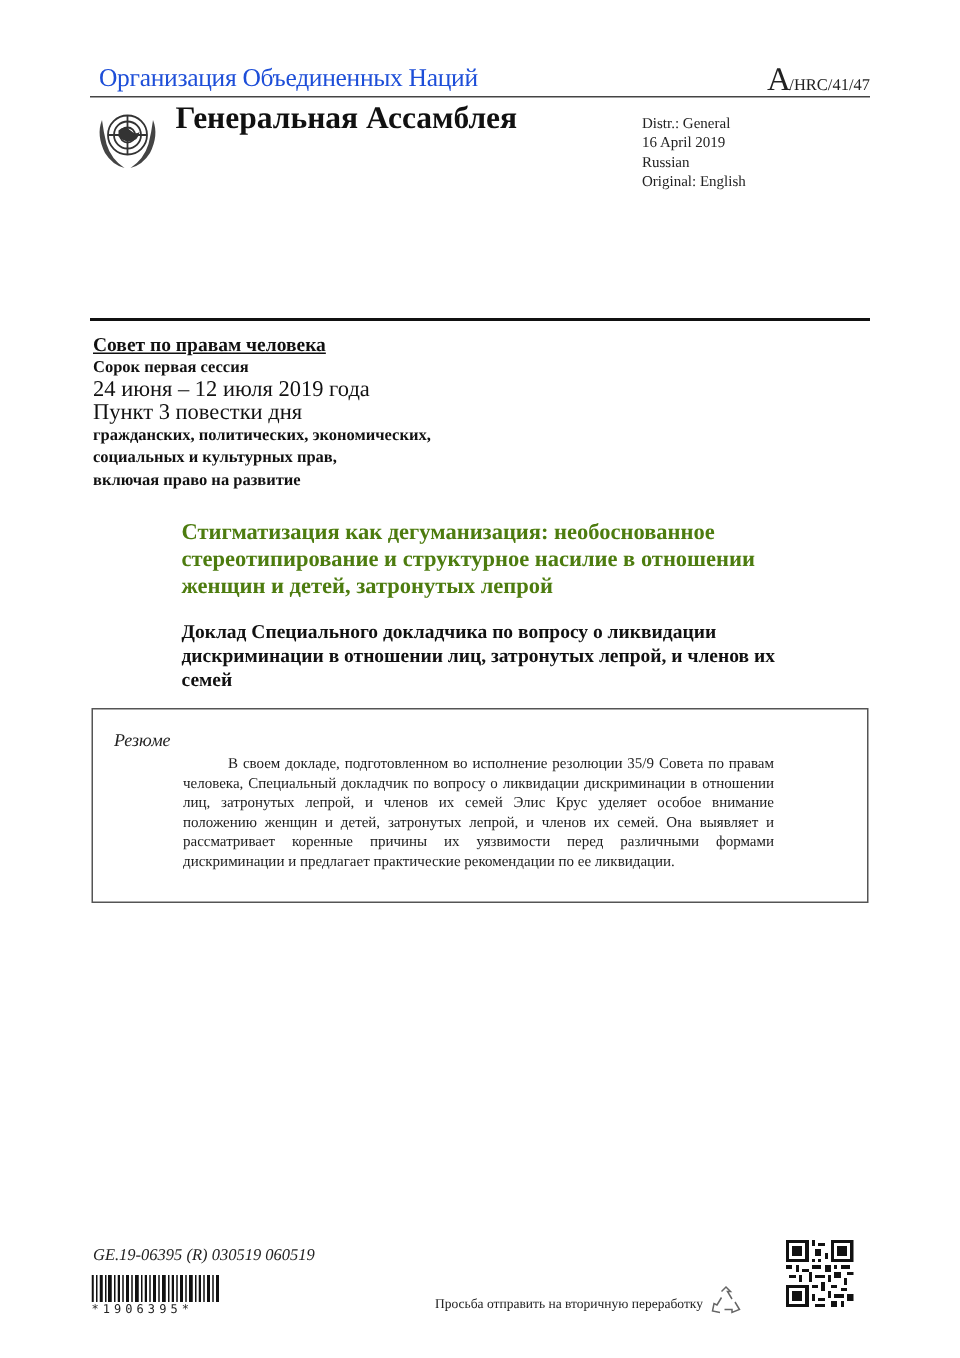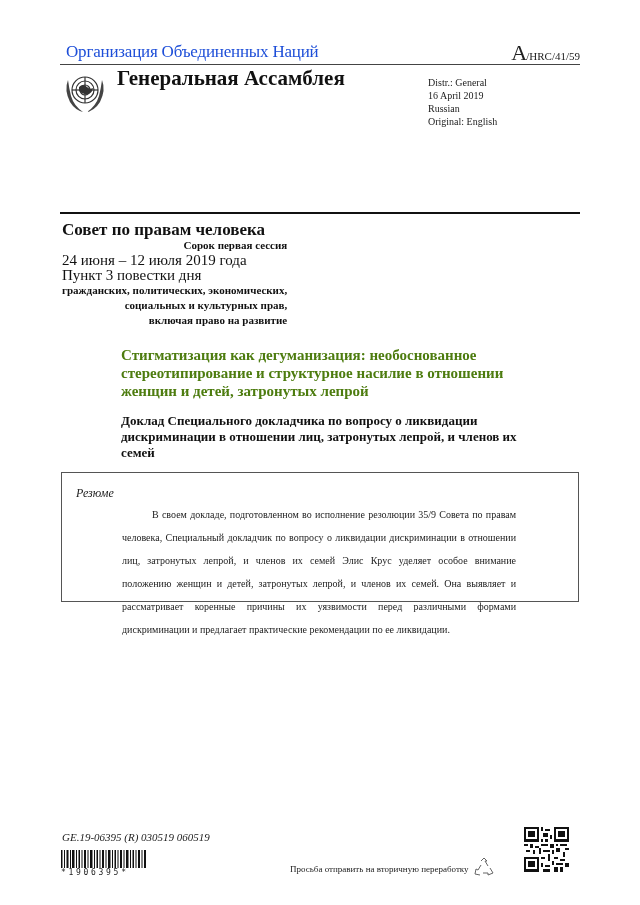--- a/index.html
+++ b/index.html
@@ -8,41 +8,41 @@
   .abs { position:absolute; }
   .org { left:66px; top:42px; font-size:17px; letter-spacing:-0.2px; color:#1d4ed8; }
   .symbol { right:60px; top:40px; font-size:11px; color:#222; white-space:nowrap; }
   .symbol .big { font-size:22px; letter-spacing:-1px; }
   .rule-top { left:60px; top:64px; width:520px; height:1px; background:#444; }
   .logo { left:62px; top:68px; width:46px; height:46px; }
   .assembly { left:117px; top:66px; font-size:21px; font-weight:bold; color:#111;text-align:right; }
   .distr { left:428px; top:76px; font-size:10px; line-height:13px; color:#222; }
   .rule-thick { left:60px; top:212px; width:520px; height:2px; background:#111; }
   .council { left:62px; top:222px; font-size:12px; line-height:15px; color:#111; }
-  .council .c1 { font-size:17px; font-weight:bold; line-height:16px; }
-  .council .b { font-weight:bold; font-size:11px;text-align:right; }
+  .council .c1 { font-size:13px; font-weight:bold; line-height:16px;text-decoration:underline; }
+  .council .b { font-weight:bold; font-size:11px; }
   .council .n { font-size:15px; }
   .title { left:121px; top:346px; width:420px; font-size:15px; font-weight:bold; line-height:18px; color:#4d7c0f; }
   .subtitle { left:121px; top:413px; width:420px; font-size:13px; font-weight:bold; line-height:16px; color:#111; }
   .box { left:61px; top:472px; width:516px; height:128px; border:1px solid #555; box-sizing:content-box; }
   .box .hd { position:absolute; left:14px; top:13px; font-style:italic; font-size:12px; color:#222; }
-  .box .body { position:absolute; left:60px; top:30px; width:394px; font-size:10px; line-height:23px;
+  .box .body { position:absolute; left:60px; top:30px; width:394px; font-size:10px; line-height:13px;
                text-align:justify; text-indent:30px; color:#222; }
   .job { left:62px; top:831px; font-size:11px; color:#222;font-style:italic; }
   .barcode { left:61px; top:850px; width:86px; height:18px; }
   .barnum { left:61px; top:868px; font-family:"DejaVu Sans Mono", monospace; font-size:8px; letter-spacing:2.7px; color:#222; }
   .recycle { left:290px; top:864px; font-size:9px; color:#222;text-align:center; }
   .recycle-icon { left:473px; top:856px; width:22px; height:22px; }
   .qr { left:524px; top:826px; width:45px; height:46px; }
 </style>
 </head>
 <body>
 
 <div class="abs org">Организация Объединенных Наций</div>
-<div class="abs symbol"><span class="big">A</span><span>/HRC/41/59</span></div>
+<div class="abs symbol"><span class="big">A</span><span>/HRC/41/47</span></div>
 <div class="abs rule-top"></div>
 
 <svg class="abs logo" viewBox="0 0 46 46">
   <g fill="none" stroke="#333" stroke-width="1.2">
     <circle cx="23" cy="22" r="13"></circle>
       <circle cx="23" cy="22" r="9"></circle>
       <circle cx="23" cy="22" r="5"></circle>
     <line x1="23" y1="9" x2="23" y2="35"></line>
       <line x1="10" y1="22" x2="36" y2="22"></line>
   </g>

